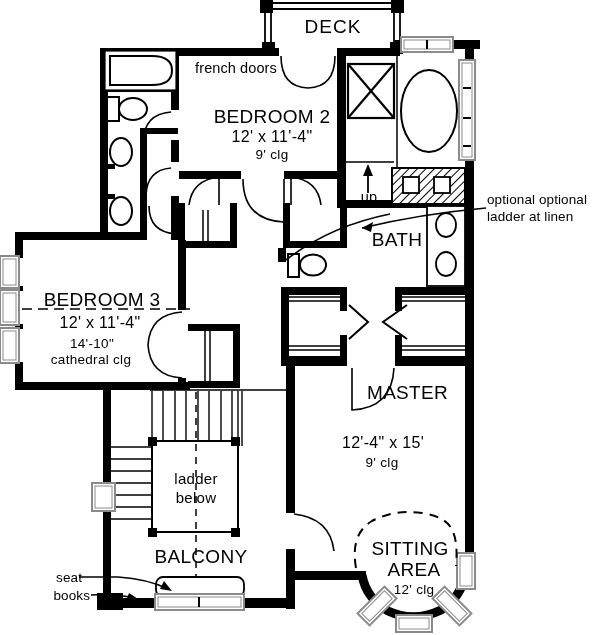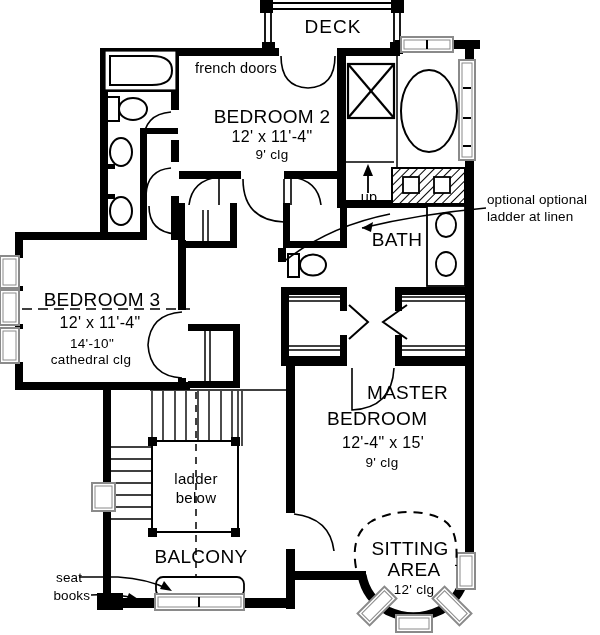--- a/index.html
+++ b/index.html
@@ -289,21 +289,20 @@
   <div class="lbl note left" style="left:487px;top:217px;">ladder at linen</div>
 
   <div class="lbl room" style="left:397px;top:240px;">BATH</div>
 
   <div class="lbl room" style="left:102px;top:300px;">BEDROOM 3</div>
   <div class="lbl dims" style="left:100px;top:323px;">12' x 11'-4"</div>
   <div class="lbl small" style="left:92px;top:344px;">14'-10"</div>
   <div class="lbl small" style="left:91px;top:360px;">cathedral clg</div>
 
   <div class="lbl room left" style="left:327px;top:393px;margin-left:40px;">MASTER</div>
-  <div class="lbl room left" style="left:327px;top:419px;">BEDROOM</div>
   <div class="lbl dims" style="left:383px;top:443px;">12'-4" x 15'</div>
   <div class="lbl small" style="left:382px;top:463px;">9' clg</div>
 
   <div class="lbl" style="left:196px;top:479px;font-size:15px;">ladder</div>
   <div class="lbl" style="left:196px;top:498px;font-size:15px;">below</div>
 
   <div class="lbl room" style="left:201px;top:557px;">BALCONY</div>
 
   <div class="lbl room" style="left:410px;top:549px;">SITTING</div>
   <div class="lbl room" style="left:414px;top:570px;">AREA</div>

